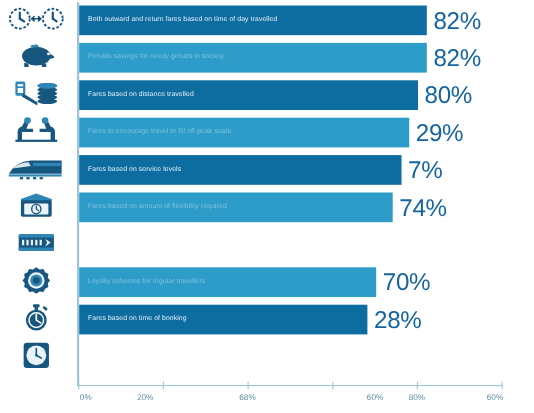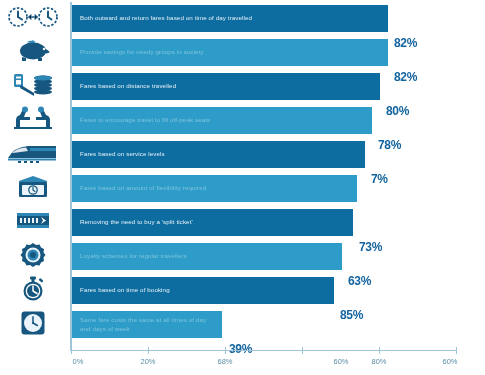--- a/index.html
+++ b/index.html
@@ -82,26 +82,25 @@
     white-space: pre-line;
   }
   .bar.dark .bar-label { color: #e8f2f8; }
   .bar.light .bar-label { color: #7fc3dd; }
   .bar-value {
     position: absolute;
     top: 3px;
     height: 27px;
     display: flex;
     align-items: center;
-    font-size: 12px;
-    font-weight: bold;
+    font-size: 22px;
+    font-weight: normal;
     color: #1464a0;
     letter-spacing: -0.3px;
     white-space: nowrap;
-    margin-top: 24px;
   }
 
   
   .xaxis-line {
     position: absolute;
     left: 70px;
     top: 350px;
     width: 387px;
     height: 1px;
     background: #9ec6d8;
@@ -284,76 +283,64 @@
       <div class="bar dark" style="width:308px;">
         <span class="bar-label">Fares based on distance travelled</span>
       </div>
       <div class="bar-value" style="left:314px;">80%</div>
     </div>
 
     <div class="row" style="top:102px;">
       <div class="bar light" style="width:300.3px;">
         <span class="bar-label">Fares to encourage travel to fill off-peak seats</span>
       </div>
-      <div class="bar-value" style="left:306px;">78%</div>
+      <div class="bar-value" style="left:306px;">29%</div>
     </div>
 
     <div class="row" style="top:136px;">
       <div class="bar dark" style="width:292.6px;">
         <span class="bar-label">Fares based on service levels</span>
       </div>
       <div class="bar-value" style="left:299px;">7%</div>
     </div>
 
     <div class="row" style="top:170px;">
       <div class="bar light" style="width:284.9px;">
         <span class="bar-label">Fares based on amount of flexibility required</span>
       </div>
-    </div>
-
-    <div class="row" style="top:204px;">
-      <div class="bar dark" style="width:281px;">
-        <span class="bar-label">Removing the need to buy a 'split ticket'</span>
-      </div>
-      <div class="bar-value" style="left:287px;">73%</div>
-    </div>
+      <div class="bar-value" style="left:291px;">74%</div>
+    </div>
+
 
     <div class="row" style="top:238px;">
       <div class="bar light" style="width:269.5px;">
         <span class="bar-label">Loyalty schemes for regular travellers</span>
       </div>
-      <div class="bar-value" style="left:276px;">63%</div>
+      <div class="bar-value" style="left:276px;">70%</div>
     </div>
 
     <div class="row" style="top:272px;">
       <div class="bar dark" style="width:261.8px;">
         <span class="bar-label">Fares based on time of booking</span>
       </div>
-      <div class="bar-value" style="left:268px;">85%</div>
-    </div>
-
-    <div class="row" style="top:306px;">
-      <div class="bar light" style="width:150.2px;">
-        <span class="bar-label">Same fare costs the same at all times of day
-and days of week</span>
-      </div>
-      <div class="bar-value" style="left:157px;">39%</div>
-    </div>
+      <div class="bar-value" style="left:268px;">28%</div>
+    </div>
+
 
   </div>
 
   <div class="xaxis-line"></div>
 
   <div class="xtick" style="left:71px;"></div>
   <div class="xtick" style="left:148px;"></div>
   <div class="xtick" style="left:225px;"></div>
   <div class="xtick" style="left:302px;"></div>
   <div class="xtick" style="left:379px;"></div>
   <div class="xtick" style="left:456px;"></div>
 
   <div class="xlabel" style="left:78px;">0%</div>
-  <div class="xlabel" style="left:148px;">20%</div>
+  <div class="xlabel" style="left:132px;">20%</div>
   <div class="xlabel" style="left:225px;">68%</div>
   <div class="xlabel" style="left:302px;margin-left:39px;">60%</div>
   <div class="xlabel" style="left:379px;">80%</div>
   <div class="xlabel" style="left:450px;">60%</div>
 
 </div>
 
 </body></html>

